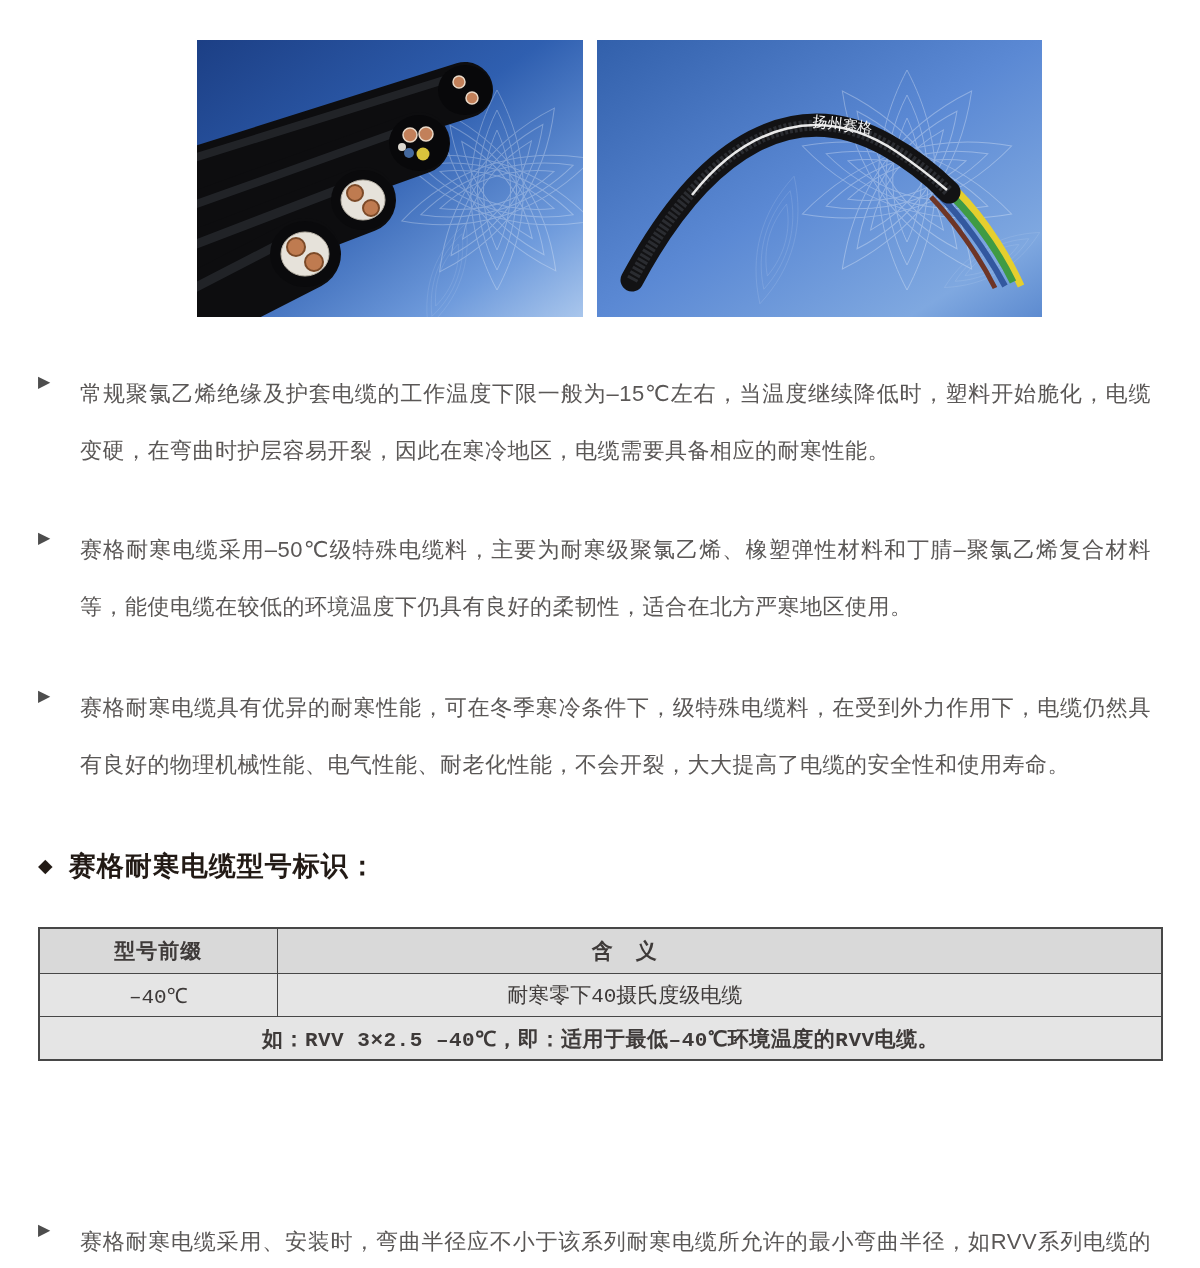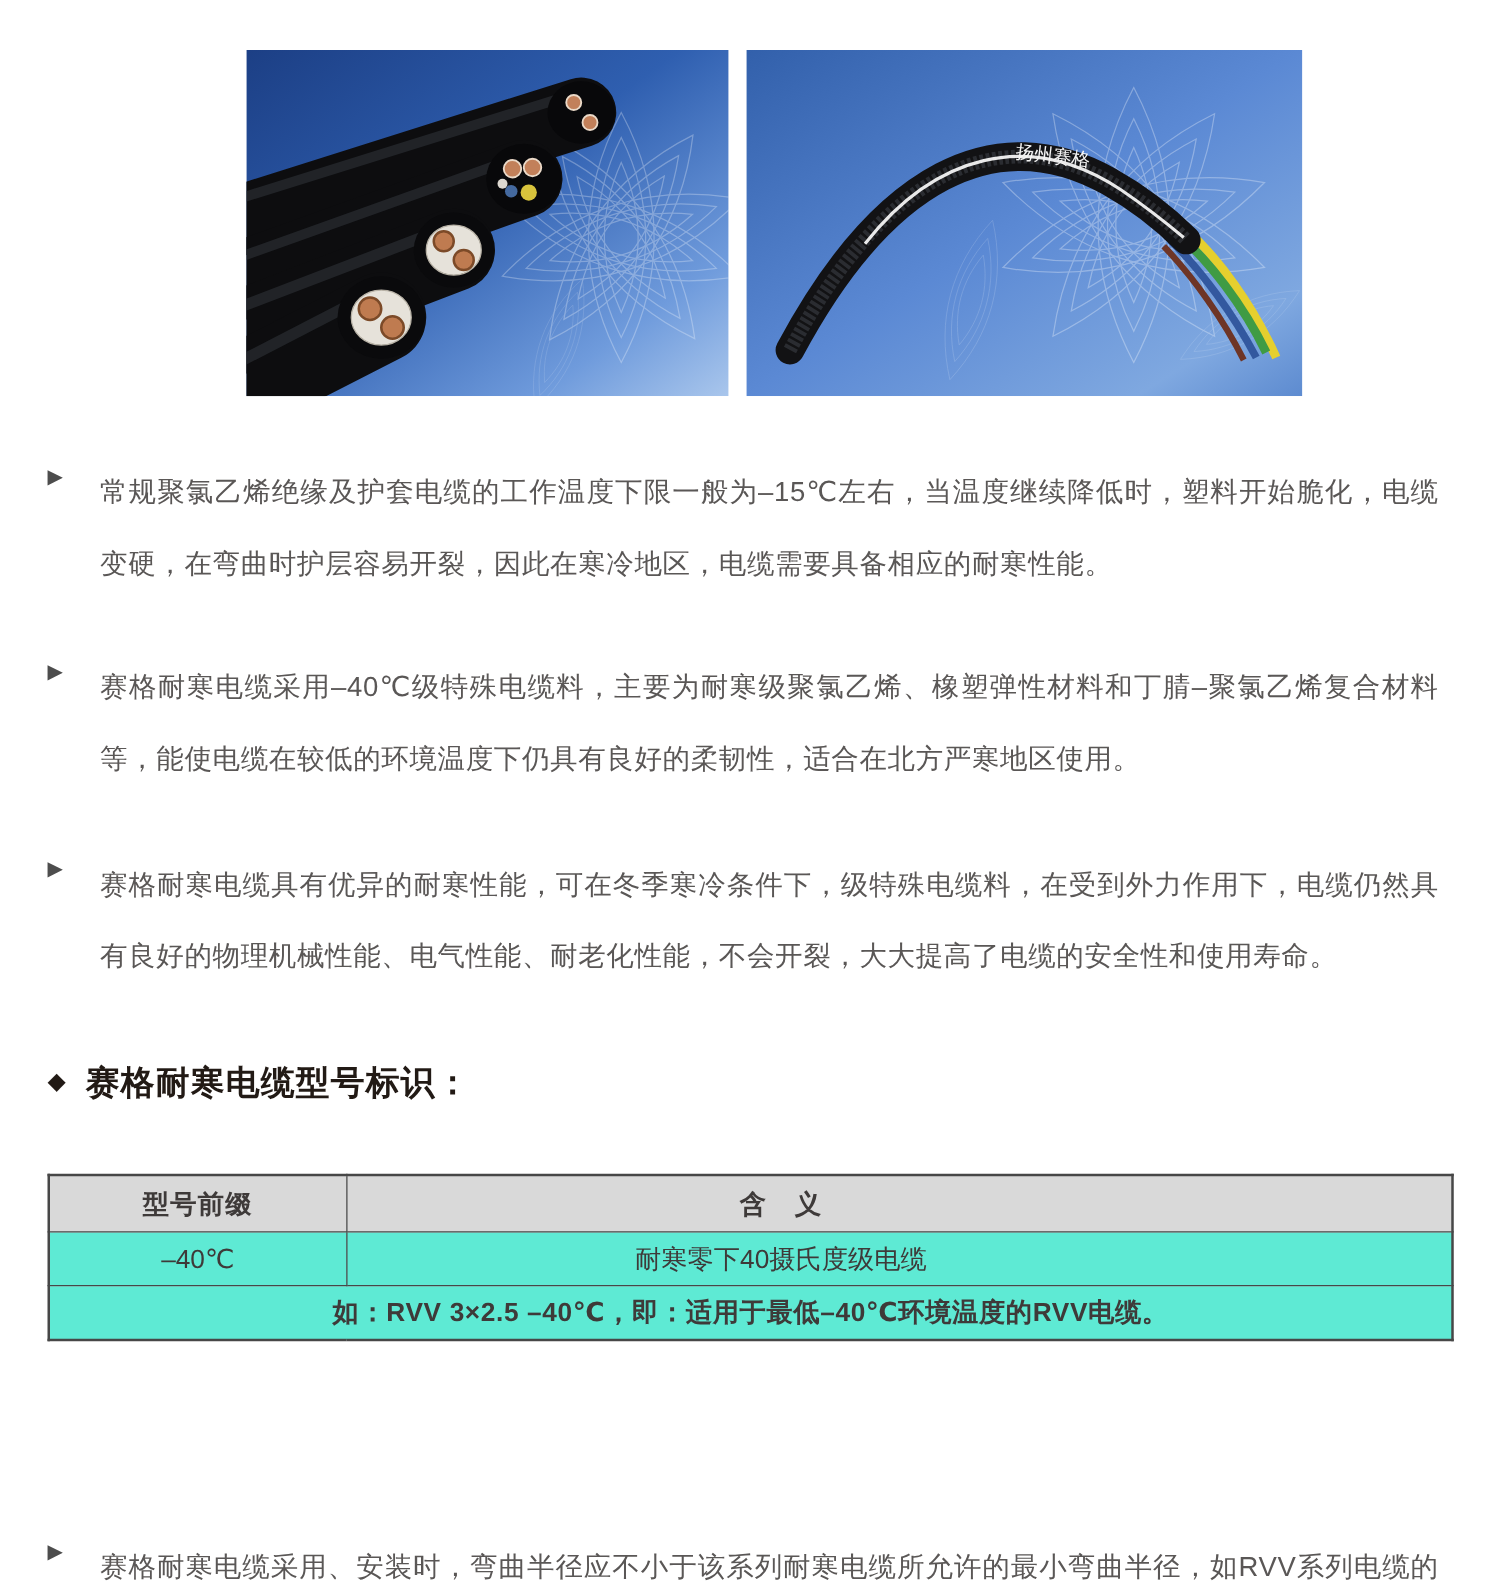--- a/index.html
+++ b/index.html
@@ -19,27 +19,27 @@
   .b1{margin-top:36px;}
   .b2{margin-top:18px;}
   .b3{margin-top:20px;}
   .b4{margin-top:140px;}
   .section-heading{
     margin-top:44px;display:flex;align-items:center;
     color:#221a15;font-weight:bold;font-size:27px;line-height:34px;letter-spacing:1px;
   }
   .section-heading .diamond{font-size:19px;margin-right:15px;color:#221a15;}
   .spec-table{
-    margin-top:56px;width:100%;border-collapse:collapse;
+    margin-top:44px;width:100%;border-collapse:collapse;
     color:#3e3a39;font-size:21px;border:2px solid #474747;table-layout:fixed;
   }
   .spec-table th,.spec-table td{border:1px solid #474747;}
   .spec-table th{background:#d9d9d9;height:42px;font-weight:bold;text-align:center;letter-spacing:1px;}
   .spec-table col.c1{width:238px;}
-  .spec-table td{height:40px;text-align:center;background:#5eead4;}
+  .spec-table td{height:40px;text-align:center;background:#e5e5e5;font-family:Liberation Mono, monospace;}
   .offset-center{padding-right:190px;}
   .example-cell{text-align:left;font-weight:bold;height:44px;letter-spacing:.5px;}
 </style>
 </head>
 <body>
 
 <div class="page">
 
   <div class="images-row">
 
@@ -145,21 +145,21 @@
 
   <div class="content">
 
     <div class="bullet b1">
       <span class="marker">▶</span>
       <p>常规聚氯乙烯绝缘及护套电缆的工作温度下限一般为–15℃左右，当温度继续降低时，塑料开始脆化，电缆变硬，在弯曲时护层容易开裂，因此在寒冷地区，电缆需要具备相应的耐寒性能。</p>
     </div>
 
     <div class="bullet b2">
       <span class="marker">▶</span>
-      <p>赛格耐寒电缆采用–40℃级特殊电缆料，主要为耐寒级聚氯乙烯、橡塑弹性材料和丁腈–聚氯乙烯复合材料等，能使电缆在较低的环境温度下仍具有良好的柔韧性，适合在北方严寒地区使用。</p>
+      <p>赛格耐寒电缆采用–50℃级特殊电缆料，主要为耐寒级聚氯乙烯、橡塑弹性材料和丁腈–聚氯乙烯复合材料等，能使电缆在较低的环境温度下仍具有良好的柔韧性，适合在北方严寒地区使用。</p>
     </div>
 
     <div class="bullet b3">
       <span class="marker">▶</span>
       <p>赛格耐寒电缆具有优异的耐寒性能，可在冬季寒冷条件下，级特殊电缆料，在受到外力作用下，电缆仍然具有良好的物理机械性能、电气性能、耐老化性能，不会开裂，大大提高了电缆的安全性和使用寿命。</p>
     </div>
 
     <div class="section-heading">
       <span class="diamond">◆</span>
       <span>赛格耐寒电缆型号标识：</span>

